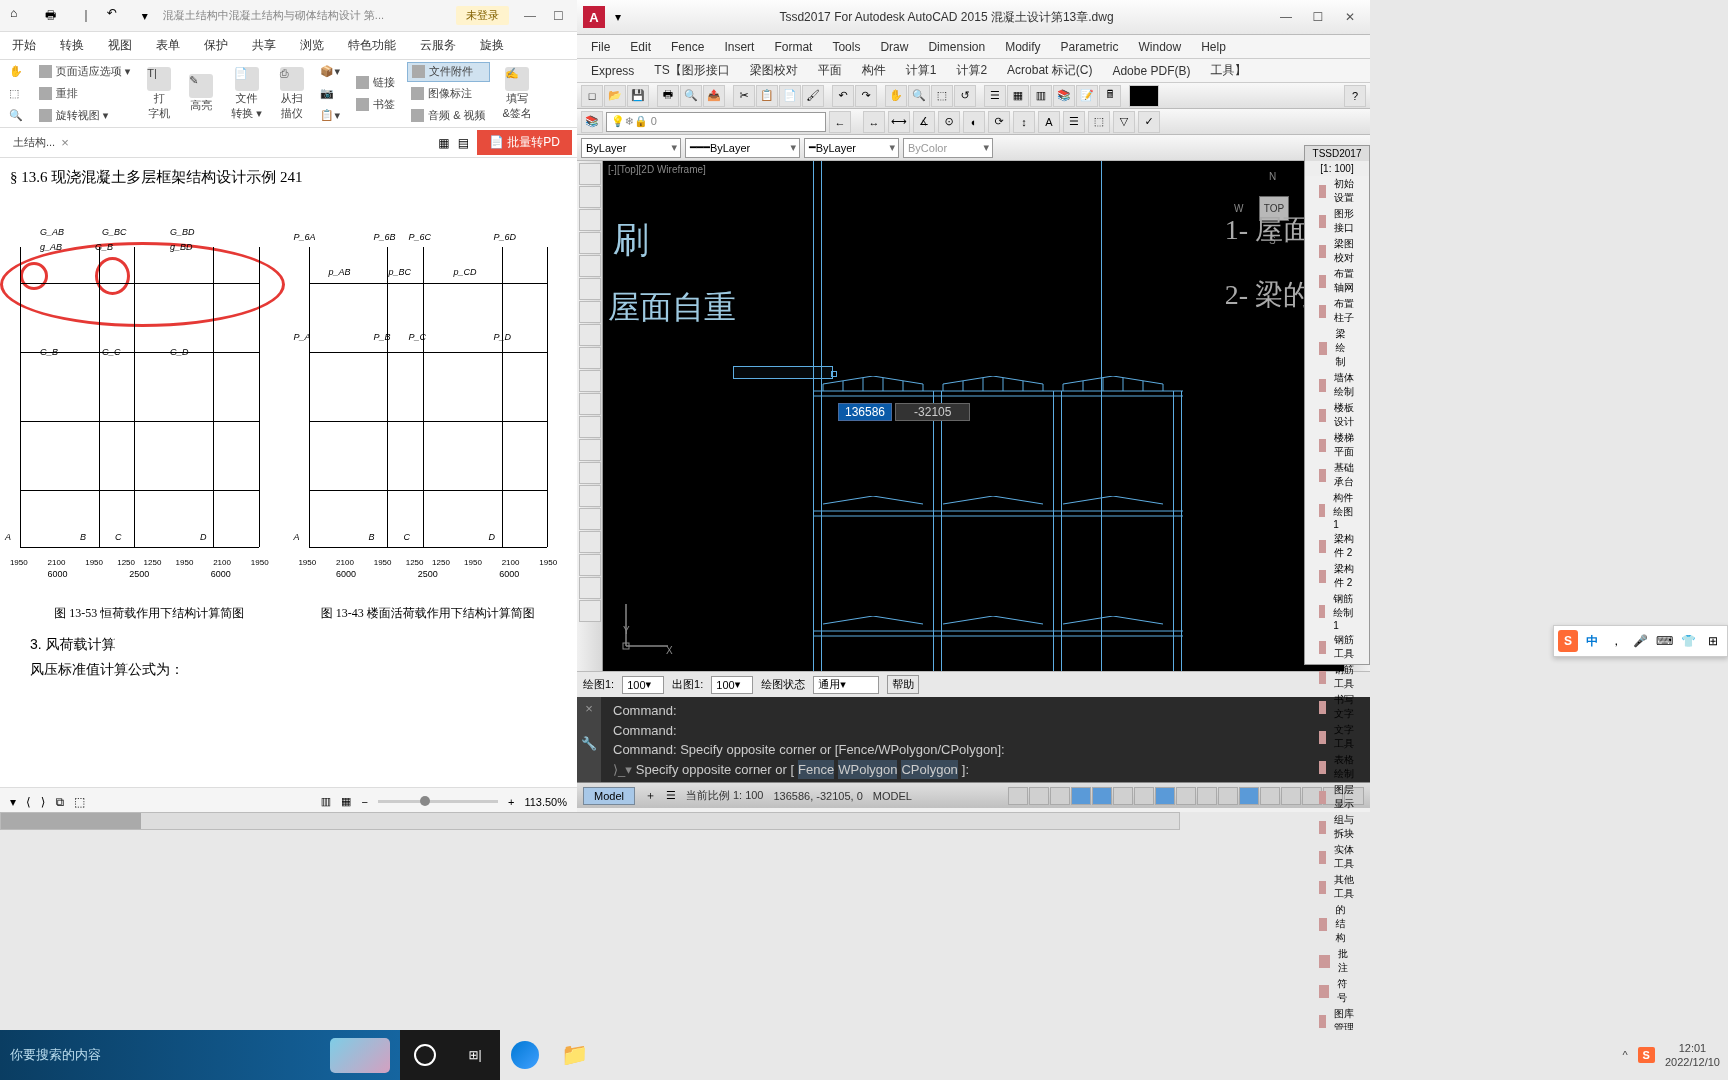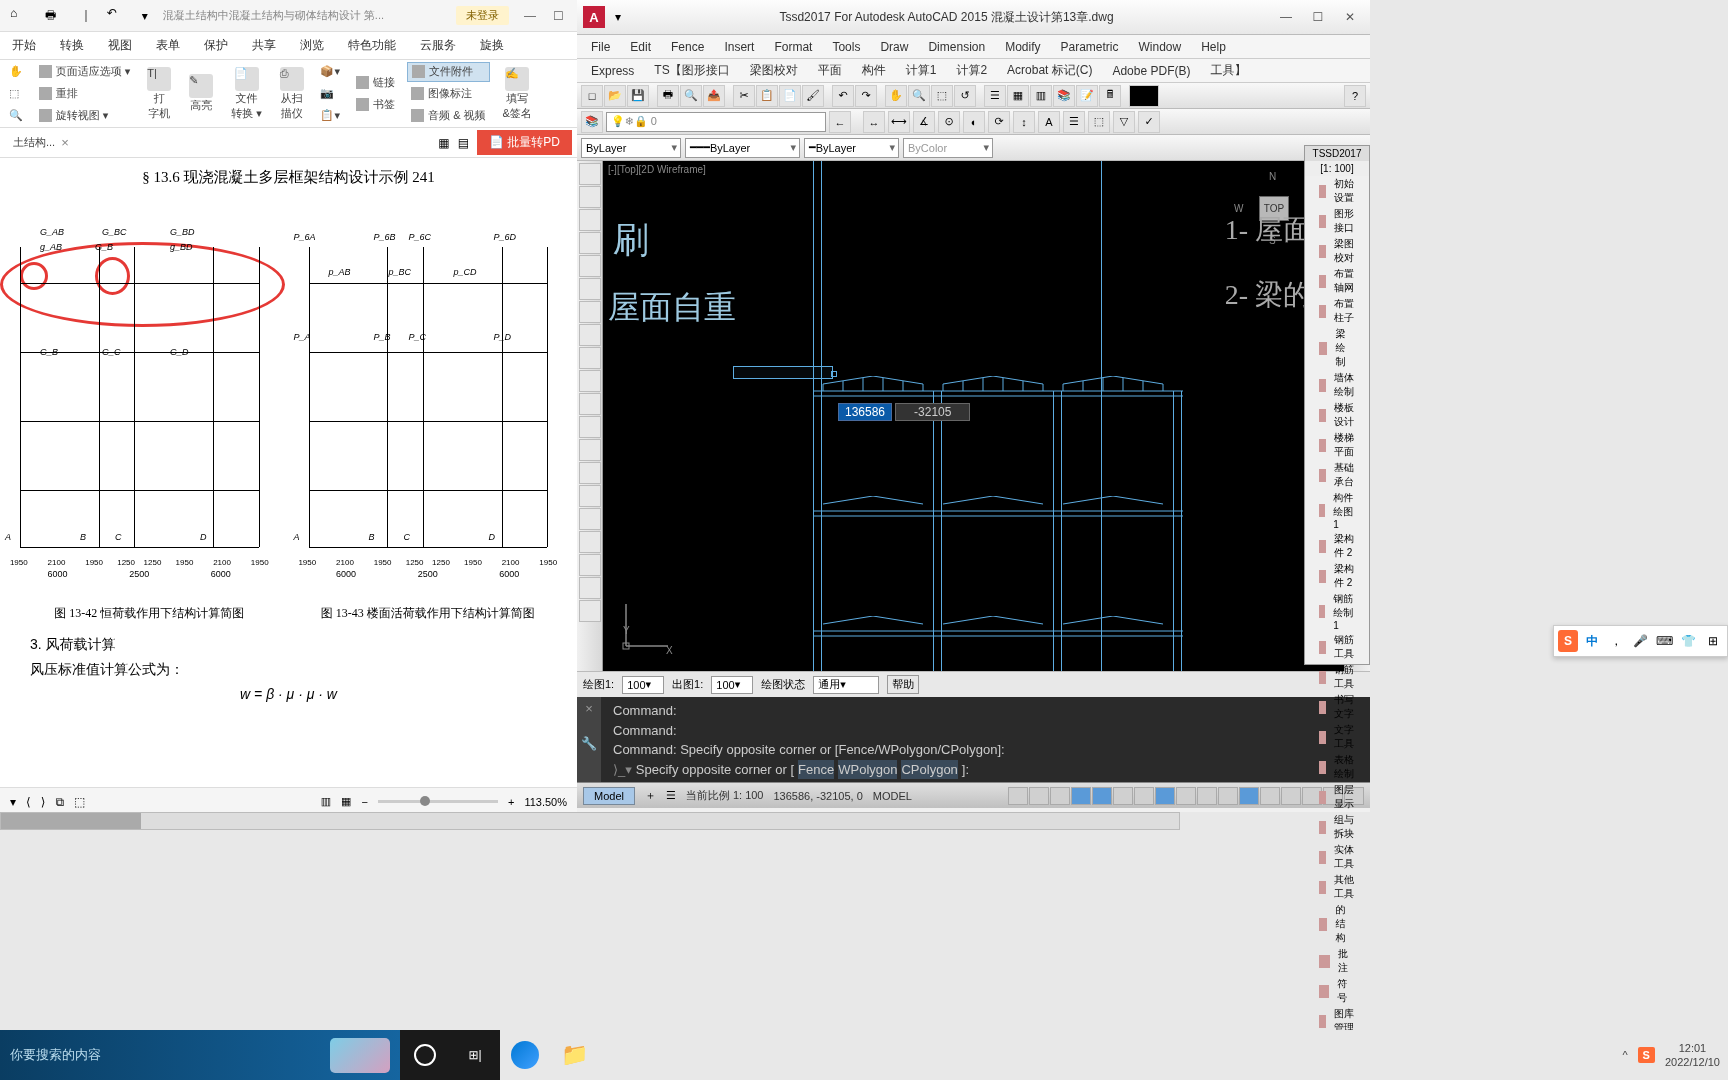--- a/index.html
+++ b/index.html
@@ -19,21 +19,21 @@
 .pdf-tool-item.active{background:#d0e2f0;border:1px solid #8ab5d8}
 .pdf-tool-icon{width:24px;height:24px;background:#ddd;border-radius:3px}
 .pdf-tool-icon-sm{width:13px;height:13px;background:#aaa}
 .pdf-tabbar{height:30px;display:flex;align-items:center;border-bottom:1px solid #ddd;padding:0 5px}
 .pdf-doc-tab{padding:3px 8px;font-size:11px;color:#444;display:flex;align-items:center;gap:6px}
 .pdf-doc-tab-close{color:#888;font-size:13px}
 .pdf-tabbar-right{margin-left:auto;display:flex;align-items:center;gap:8px}
 .pdf-batch{background:#e74c3c;color:#fff;padding:4px 12px;font-size:12px}
 .pdf-content{height:600px;background:#fff;position:relative;overflow:hidden}
 .diagram-area{position:absolute;top:0;left:0;right:0;padding:10px}
-.pdf-section-title{text-align:center;font-size:15px;font-family:serif;margin-bottom:10px}
+.pdf-section-title{text-align:left;font-size:15px;font-family:serif;margin-bottom:10px}
 .frame-container{display:flex;gap:20px;padding:10px 0}
 .frame-sketch{position:relative;flex:1;height:380px;font-size:9px;font-family:serif}
 .fr-grid{position:absolute;top:40px;left:10px;right:20px;bottom:40px}
 .fr-vline{position:absolute;top:0;bottom:0;width:1px;background:#000}
 .fr-hline{position:absolute;left:0;right:0;height:1px;background:#000}
 .fr-lbl{position:absolute;font-style:italic}
 .red-annot{position:absolute;border:3px solid #e53935;border-radius:50%;pointer-events:none}
 .frame-caption{text-align:center;font-size:12px;font-family:serif;margin-top:8px}
 .pdf-body-text{font-family:serif;font-size:14px;padding:10px 20px;line-height:1.8}
 .pdf-status{position:absolute;bottom:0;left:0;right:0;height:28px;background:#f5f5f5;display:flex;align-items:center;padding:0 10px;gap:10px;border-top:1px solid #ddd}
@@ -335,27 +335,26 @@
             <span style="flex:1;text-align:center">1950</span>
           </div>
           <div style="position:absolute;bottom:8px;left:-10px;right:0;display:flex;font-size:9px">
             <span style="flex:2.4;text-align:center">6000</span>
             <span style="flex:1;text-align:center">2500</span>
             <span style="flex:2.4;text-align:center">6000</span>
           </div>
         </div>
       </div>
       <div style="display:flex">
-        <div class="frame-caption" style="flex:1">图 13-42  恒荷载作用下结构计算简图</div>
+        <div class="frame-caption" style="flex:1">图 13-53  恒荷载作用下结构计算简图</div>
         <div class="frame-caption" style="flex:1">图 13-43  楼面活荷载作用下结构计算简图</div>
       </div>
       <div class="pdf-body-text">
         <div>3. 风荷载计算</div>
         <div>风压标准值计算公式为：</div>
-        <div style="text-align:center;font-style:italic">w = β · μ · μ · w</div>
       </div>
     </div>
   </div>
 
   <div class="pdf-status">
     <span>▾</span>
     <span>⟨</span>
     <span>⟩</span>
     <span>⧉</span>
     <span>⬚</span>

